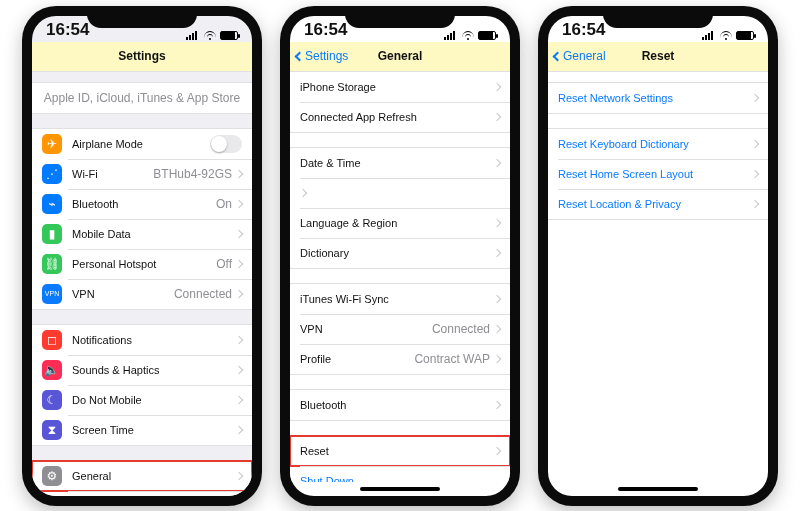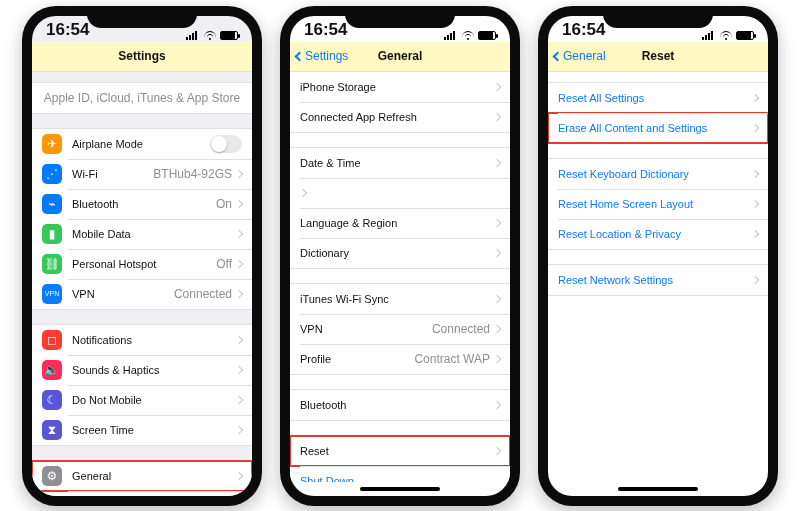--- a/index.html
+++ b/index.html
@@ -308,47 +308,37 @@
         </div>
       </div>
       <div class="navbar">
         <div class="nav-back">
           <span class="chev-l"></span>
           <span>General</span>
         </div>
         <span class="nav-title">Reset</span>
       </div>
       <div class="content">
-        <div class="group" id="p3g1">
-            <div class="row noicon link">
-              <span class="label">Reset All Settings</span>
-              <span class="chev"></span>
-            </div>
-            <div class="row noicon link hl">
-              <span class="label">Erase All Content and Settings</span>
+        <div class="group" id="p3g2">
+            <div class="row noicon link">
+              <span class="label">Reset Network Settings</span>
               <span class="chev"></span>
             </div>
           </div>
         <div class="group" id="p3g3">
             <div class="row noicon link">
               <span class="label">Reset Keyboard Dictionary</span>
               <span class="chev"></span>
             </div>
             <div class="row noicon link">
               <span class="label">Reset Home Screen Layout</span>
               <span class="chev"></span>
             </div>
             <div class="row noicon link">
               <span class="label">Reset Location &amp; Privacy</span>
-              <span class="chev"></span>
-            </div>
-          </div>
-        <div class="group" id="p3g2">
-            <div class="row noicon link">
-              <span class="label">Reset Network Settings</span>
               <span class="chev"></span>
             </div>
           </div>
       </div>
       <div class="homebar">
           <i></i>
         </div>
     </div>
   </div>
 

